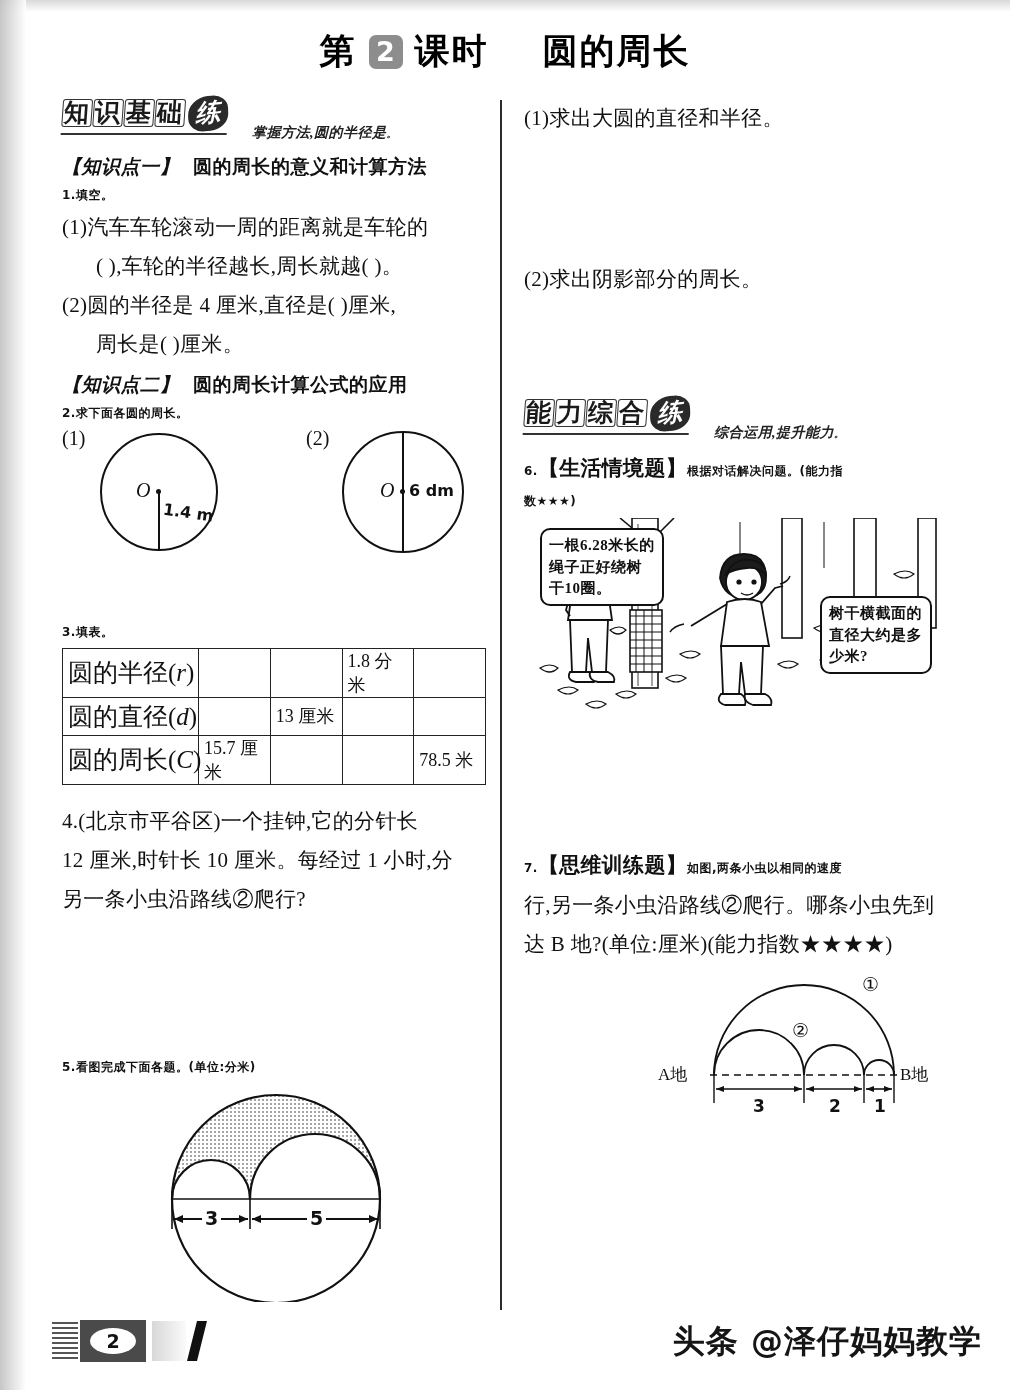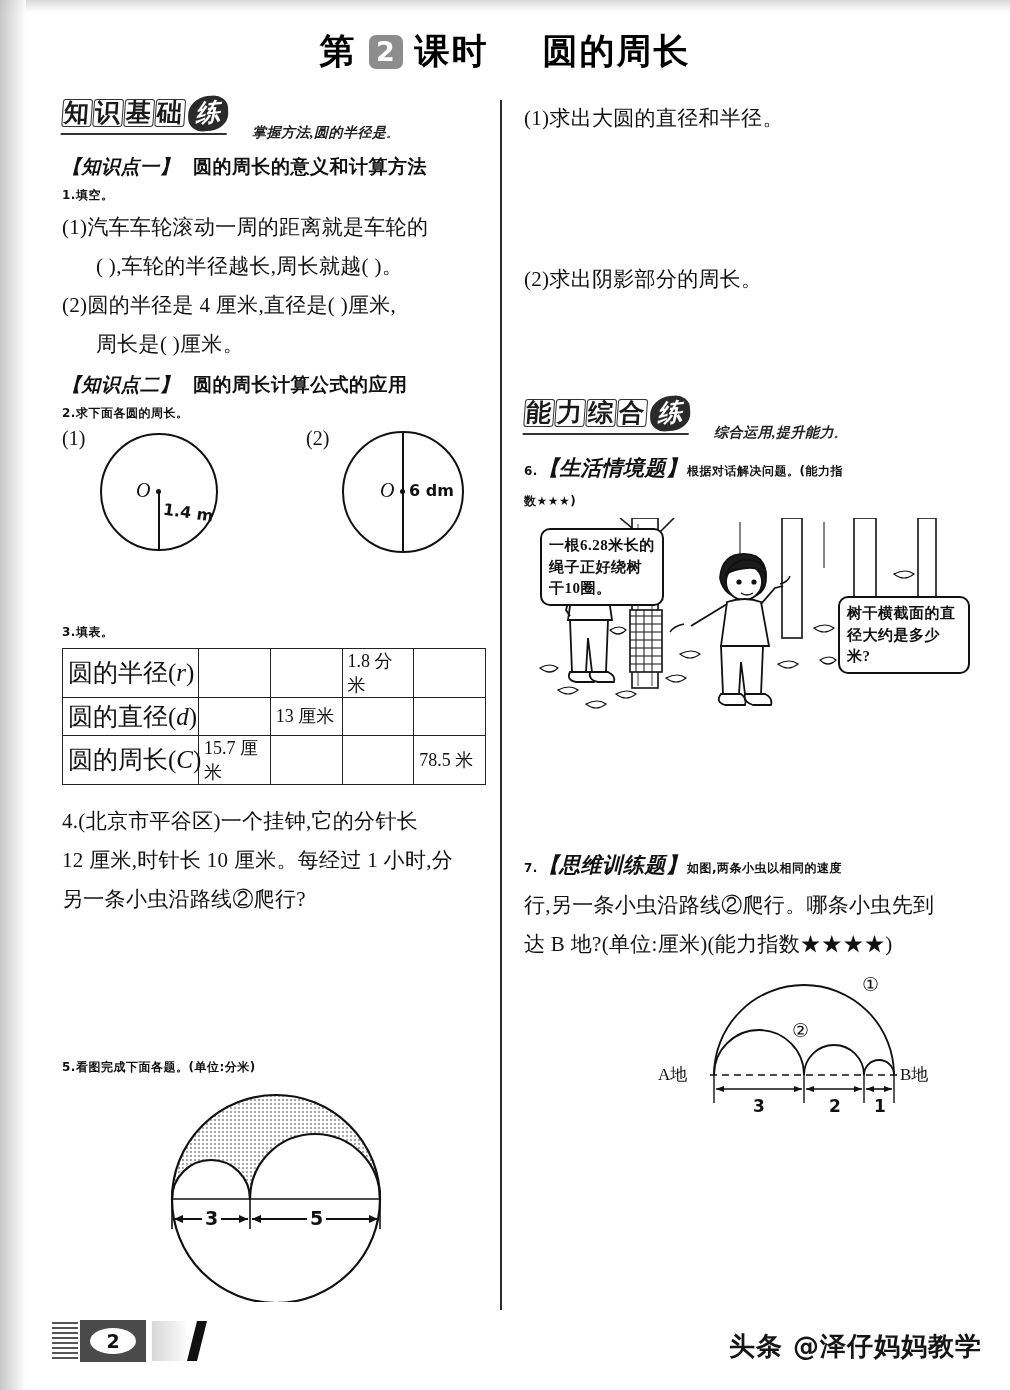--- a/index.html
+++ b/index.html
@@ -133,21 +133,21 @@
     margin: 6px 0 4px 0;
     letter-spacing: 0.3px;
   }
   .q-bold {
     font-family: "DejaVu Sans", sans-serif;
     font-weight: bold;
     font-size: 12px;
     letter-spacing: 0.5px;
   }
   .q-indent { padding-left: 34px; }
-  .tag-bold { font-family: "DejaVu Sans", sans-serif; font-weight: bold; font-style: italic; }
+  .tag-bold { font-family: "DejaVu Sans", sans-serif; font-weight: bold; }
 
   
   .circles-row { position: relative; height: 190px; margin-top: 2px; }
   .sublabel { font-size: 20px; position: absolute; }
   .circ {
     position: absolute;
     border: 2px solid #111;
     border-radius: 50%;
   }
   .center-dot {
@@ -256,21 +256,21 @@
     width: 10px; height: 40px; margin-left: 6px;
     background: #111;
     transform: skewX(-14deg);
   }
   .watermark {
     position: absolute;
     right: 28px;
     bottom: 26px;
     font-family: "DejaVu Sans", sans-serif;
     font-weight: bold;
-    font-size: 26px;
+    font-size: 32px;
     color: #151515;
     letter-spacing: 1px;
     white-space: nowrap;
   }
   .edge-shadow-l {
     position: absolute; left: 0; top: 0; width: 26px; height: 1390px;
     background: linear-gradient(to right, #bdbdbd, #ffffff);
     opacity: .85;
   }
   .edge-shadow-t {
@@ -501,21 +501,21 @@
           <path d="M 290 110 q 12 -6 20 0 q -10 8 -20 0 Z"></path>
           <path d="M 358 88 q 12 -6 20 0 q -10 8 -20 0 Z"></path>
           <path d="M 370 56 q 12 -6 20 0 q -10 8 -20 0 Z"></path>
           <path d="M 296 142 q 10 -6 16 0 q -8 8 -16 0 Z"></path>
         </g>
       </svg>
 
       <div class="bubble" style="left:16px; top:10px; width:124px;">
         <span>一根6.28米长的绳子正好绕树干10圈。</span>
       </div>
-      <div class="bubble" style="left:314px; top:78px; width:132px;">
+      <div class="bubble" style="left:296px; top:78px; width:112px;">
         <span>树干横截面的直径大约是多少米?</span>
       </div>
     </div>
 
     <div style="height:120px;"></div>
 
     <div class="q"><span class="q-bold">7.</span><span class="tag-bold">【思维训练题】</span><span class="q-bold">如图,两条小虫以相同的速度</span></div>
     <div class="q">行,另一条小虫沿路线②爬行。哪条小虫先到</div>
     <div class="q">达 B 地?(单位:厘米)(能力指数★★★★)</div>
 

